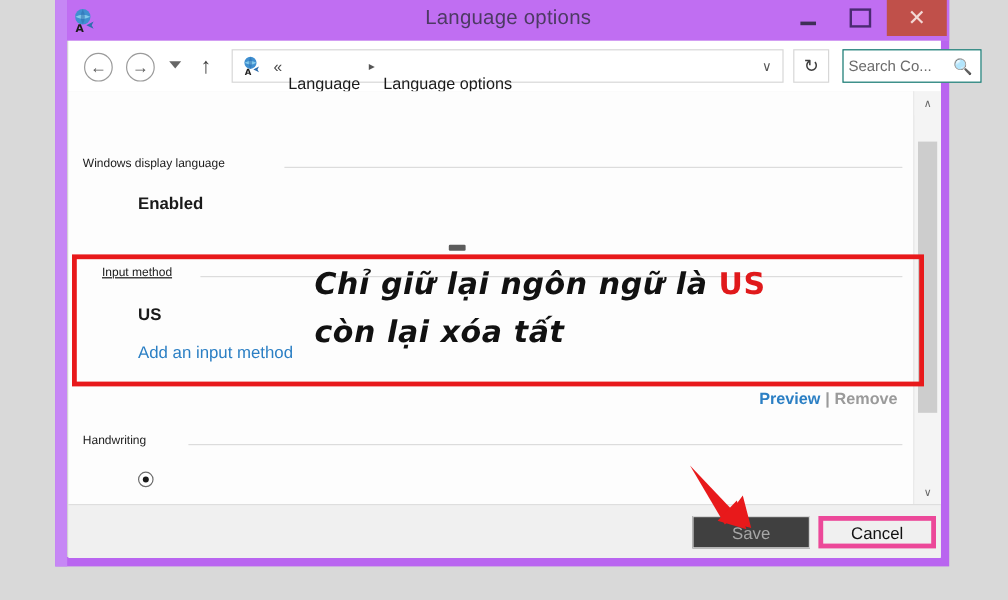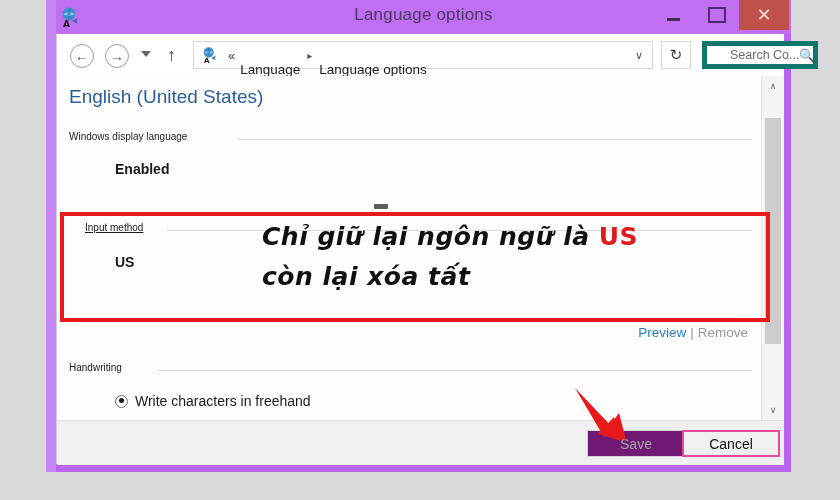--- a/index.html
+++ b/index.html
@@ -71,22 +71,22 @@
   .crumb-txt{font-size:13.5px;color:#1b1b1b;white-space:nowrap;margin-top:28px;}
   .crumb-caret{margin-left:auto;color:#555;font-size:11px;padding-right:5px;}
 
   .refresh{
     position:absolute;left:604px;top:7px;width:30px;height:28px;
     border:1px solid #d7d7d7;box-sizing:border-box;background:#fff;
     display:flex;align-items:center;justify-content:center;color:#3f3f3f;font-size:15px;
   }
   .searchbox{
     position:absolute;left:645px;top:7px;width:116px;height:28px;
-    border:5px solid #0f766e;box-sizing:border-box;background:#fff;
-    display:flex;align-items:center;padding-left:23px;
+    border:1px solid #0f766e;box-sizing:border-box;background:#fff;
+    display:flex;align-items:center;padding-left:4px;
   }
   .searchbox .ph{font-size:12.5px;color:#6b6b6b;white-space:nowrap;}
   .searchbox .mag{margin-left:auto;margin-right:6px;color:#444;font-size:13px;}
 
   
   .body{
     position:absolute;left:0px;top:42px;width:727px;height:344px;
     background:#fdfdfd;overflow:hidden;
   }
   .scroll-pad{position:absolute;left:0;top:0;width:705px;height:344px;}
@@ -109,21 +109,21 @@
   .radio-row{position:absolute;display:flex;align-items:center;}
   .radio{
     width:13px;height:13px;border-radius:50%;border:1.5px solid #6d6d6d;box-sizing:border-box;
     background:#fff;margin-right:7px;position:relative;flex:0 0 auto;
   }
   .radio.on:after{
     content:"";position:absolute;left:2.5px;top:2.5px;width:5px;height:5px;border-radius:50%;background:#1a1a1a;
   }
   .radio-label{font-size:14px;color:#1a1a1a;}
 
-  .rowlinks{position:absolute;right:14px;top:249px;font-size:13.5px;}
+  .rowlinks{position:absolute;right:14px;top:249px;font-size:13.5px;font-weight:bold;}
   .rowlinks .prev{color:#2b7fc4;}
   .rowlinks .bar{color:#9a9a9a;margin:0 4px;}
   .rowlinks .rem{color:#9a9a9a;}
 
   
   .sbar{
     position:absolute;right:0px;top:42px;width:22px;height:344px;background:#f4f4f4;border-left:1px solid #e6e6e6;
   }
   .sbtn{width:22px;height:20px;display:flex;align-items:center;justify-content:center;color:#666;font-size:9px;background:#f4f4f4;}
   .sbtn.down{position:absolute;bottom:0;left:0;}
@@ -131,22 +131,22 @@
 
   
   .footer{
     position:absolute;left:0px;top:386px;width:727px;height:44px;background:#f0f0f0;
     border-top:1px solid #dedede;
   }
   .btn{
     position:absolute;top:9px;width:98px;height:27px;box-sizing:border-box;
     font-size:14px;display:flex;align-items:center;justify-content:center;
   }
-  .btn.save{left:520px;background:#701a75;border:1px solid #d4d4d4;color:#a6a6a6;margin-left:10px;}
-  .btn.cancel{left:625px;background:#f0f0f0;border:2px solid #ec4899;color:#111;}
+  .btn.save{left:520px;background:#404040;border:1px solid #d4d4d4;color:#a6a6a6;}
+  .btn.cancel{left:625px;background:#f0f0f0;border:4px solid #ec4899;color:#111;}
 
   
   .redbox{
     position:absolute;left:60px;top:212px;width:710px;height:110px;
     border:4px solid #e8191b;box-sizing:border-box;z-index:5;pointer-events:none;
   }
 
   
   .anno{
     position:absolute;z-index:6;
@@ -223,41 +223,40 @@
 
       <div class="searchbox">
         <span class="ph">Search Co...</span>
         <span class="mag">🔍</span>
       </div>
     </div>
 
     <div class="body">
       <div class="scroll-pad">
 
-        <div class="lang-head">English (United States)</div>
 
         <div class="sec-label" style="left:12px;top:55px;">Windows display language</div>
         <div class="sec-rule" style="left:180px;top:63px;width:515px;"></div>
         <div class="artifact"></div>
         <div class="sec-value" style="left:58px;top:85px;">Enabled</div>
 
         <div class="sec-label" style="left:28px;top:146px;text-decoration:underline;">Input method</div>
         <div class="sec-rule" style="left:110px;top:154px;width:585px;"></div>
         <div class="sec-value" style="left:58px;top:178px;">US</div>
+        <div class="link" style="position:absolute;left:58px;top:209px;">Add an input method</div>
 
         <div class="rowlinks">
           <span class="prev">Preview</span><span class="bar">|</span><span class="rem">Remove</span>
         </div>
 
         <div class="sec-label" style="left:12px;top:286px;">Handwriting</div>
         <div class="sec-rule" style="left:100px;top:294px;width:595px;"></div>
 
         <div class="radio-row" style="left:58px;top:317px;">
           <span class="radio on"></span>
-          <span class="radio-label">Write characters in freehand</span>
         </div>
 
       </div>
     </div>
 
     <div class="sbar">
       <div class="sbtn">∧</div>
       <div class="sthumb"></div>
       <div class="sbtn down">∨</div>
     </div>

